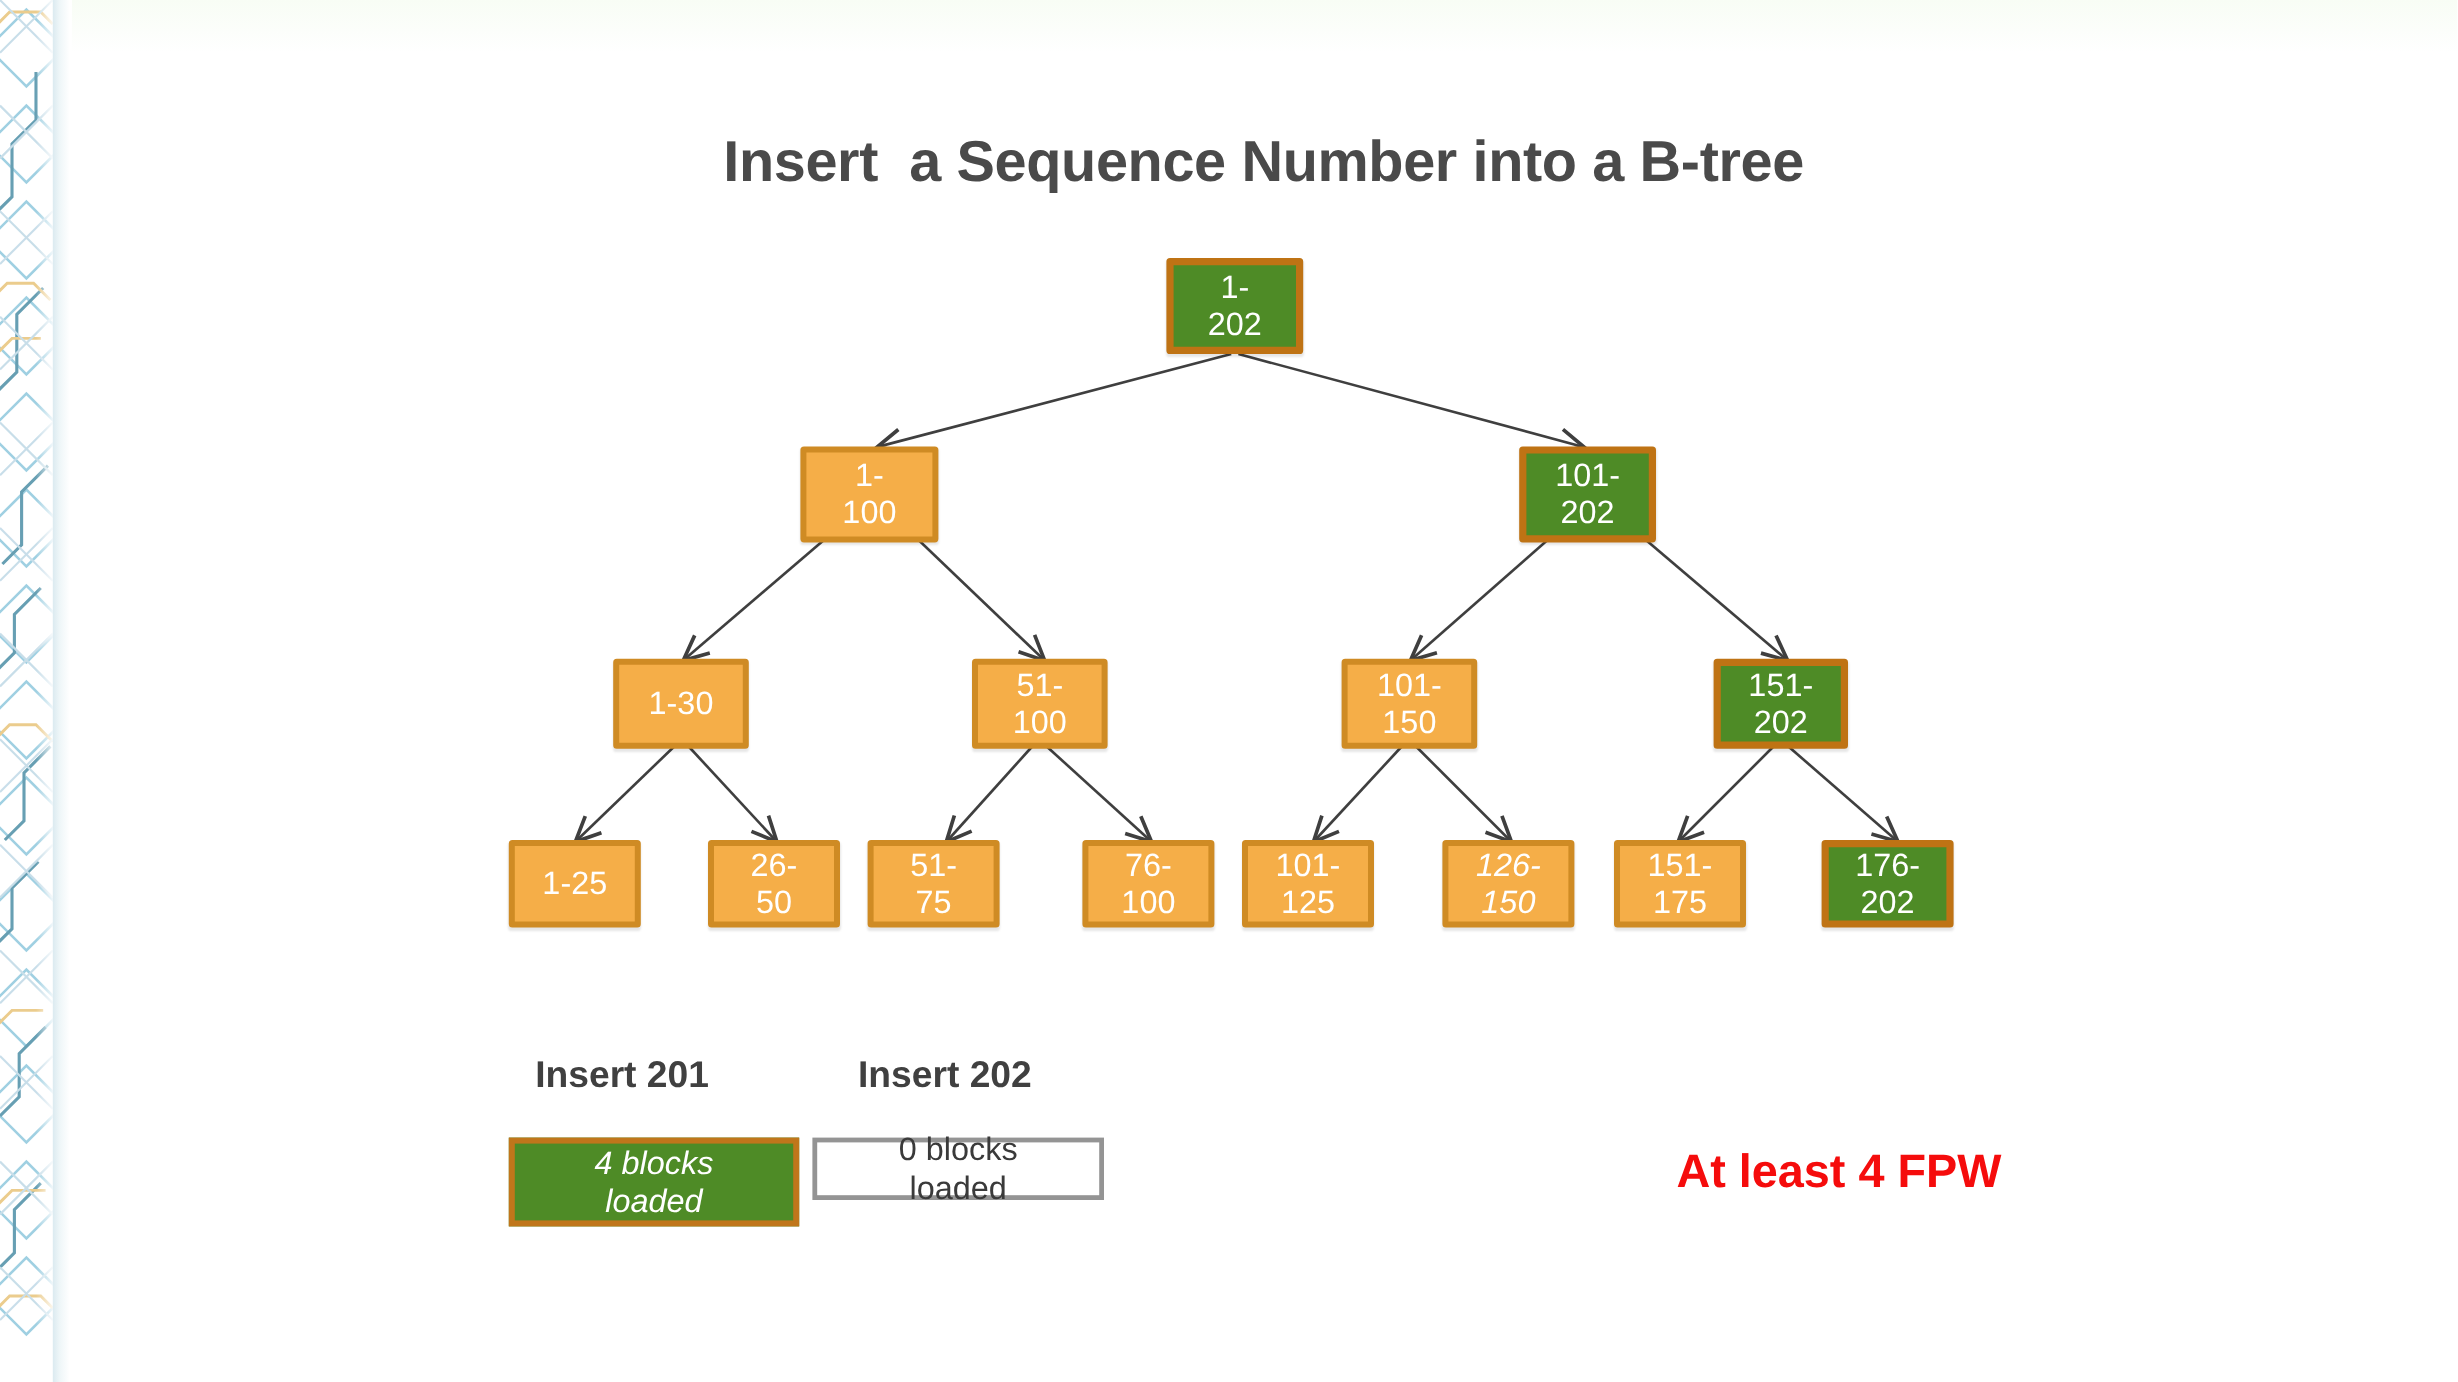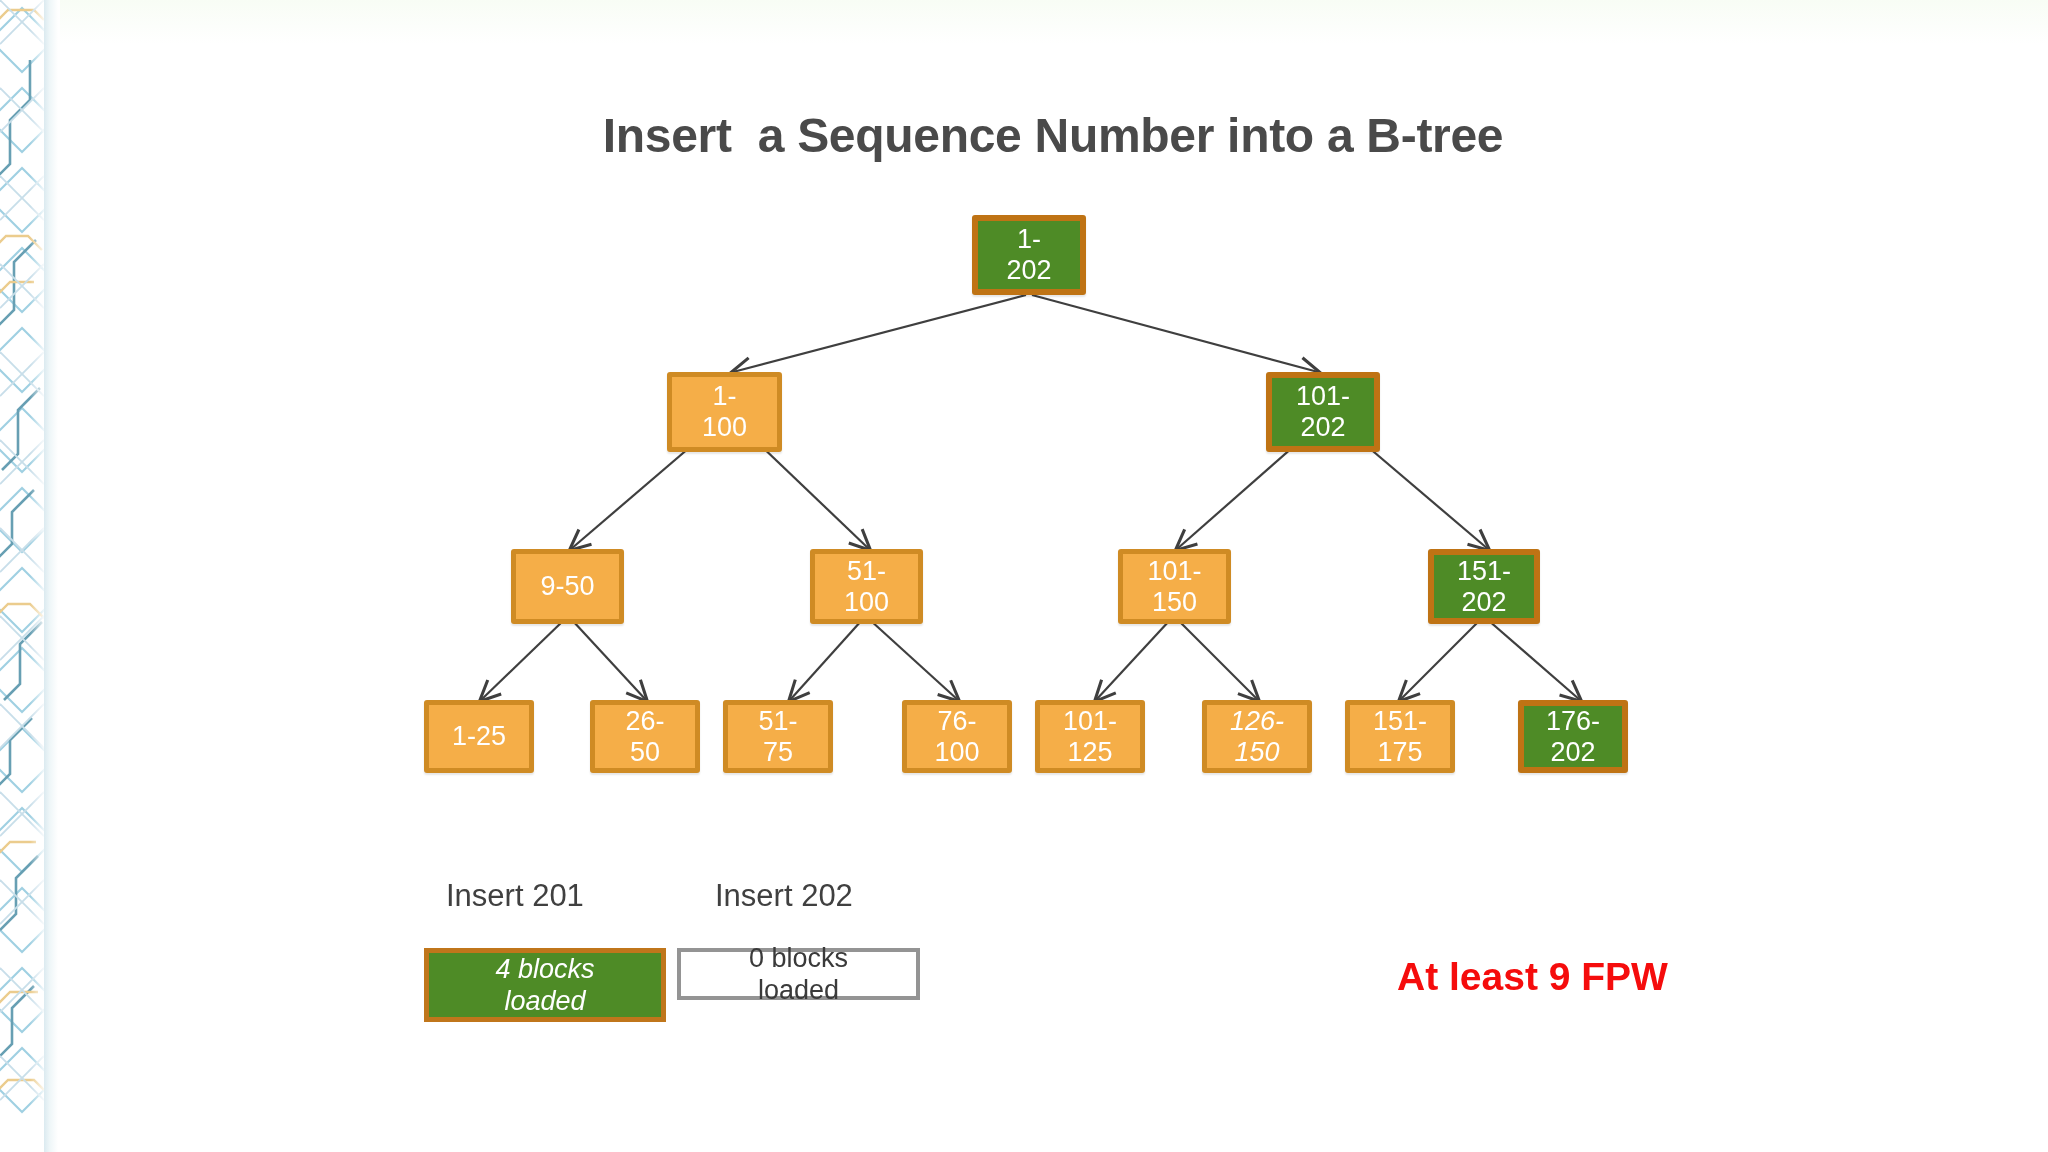--- a/index.html
+++ b/index.html
@@ -92,20 +92,21 @@
     border: 6px solid #bf7314;
     box-shadow: 0 2px 2px rgba(0,0,0,0.10);
   }
 
   
   .insert-label {
     position: absolute;
     font-size: 31px;
     color: #404040;
     white-space: nowrap;
+    font-weight: bold;
   }
   .blocks-box {
     position: absolute;
     box-sizing: border-box;
     display: flex;
     align-items: center;
     justify-content: center;
     text-align: center;
     font-size: 27px;
     line-height: 1.2;
@@ -240,21 +241,21 @@
   </svg>
 
   <div class="node green" style="left:972px; top:215px; width:114px; height:80px;">1-
 202</div>
 
   <div class="node orange" style="left:667px; top:372px; width:115px; height:80px;">1-
 100</div>
   <div class="node green" style="left:1266px; top:372px; width:114px; height:80px;">101-
 202</div>
 
-  <div class="node orange" style="left:511px; top:549px; width:113px; height:75px;">9-50</div>
+  <div class="node orange" style="left:511px; top:549px; width:113px; height:75px;">1-30</div>
   <div class="node orange" style="left:810px; top:549px; width:113px; height:75px;">51-
 100</div>
   <div class="node orange" style="left:1118px; top:549px; width:113px; height:75px;">101-
 150</div>
   <div class="node green" style="left:1428px; top:549px; width:112px; height:75px;">151-
 202</div>
 
   <div class="node orange" style="left:424px; top:700px; width:110px; height:73px;">1-25</div>
   <div class="node orange" style="left:590px; top:700px; width:110px; height:73px;">26-
 50</div>
@@ -272,15 +273,15 @@
 202</div>
 
   <div class="insert-label" style="left:446px; top:878px;">Insert 201</div>
   <div class="blocks-box filled" style="left:424px; top:948px; width:242px; height:74px;font-style:italic;">4 blocks
 loaded</div>
 
   <div class="insert-label" style="left:715px; top:878px;">Insert 202</div>
   <div class="blocks-box empty" style="left:677px; top:948px; width:243px; height:52px;">0 blocks
 loaded</div>
 
-  <div id="fpw-note" style="left:1397px; top:955px;">At least 9 FPW</div>
+  <div id="fpw-note" style="left:1397px; top:955px;">At least 4 FPW</div>
 
 </div>
 
 </body></html>

